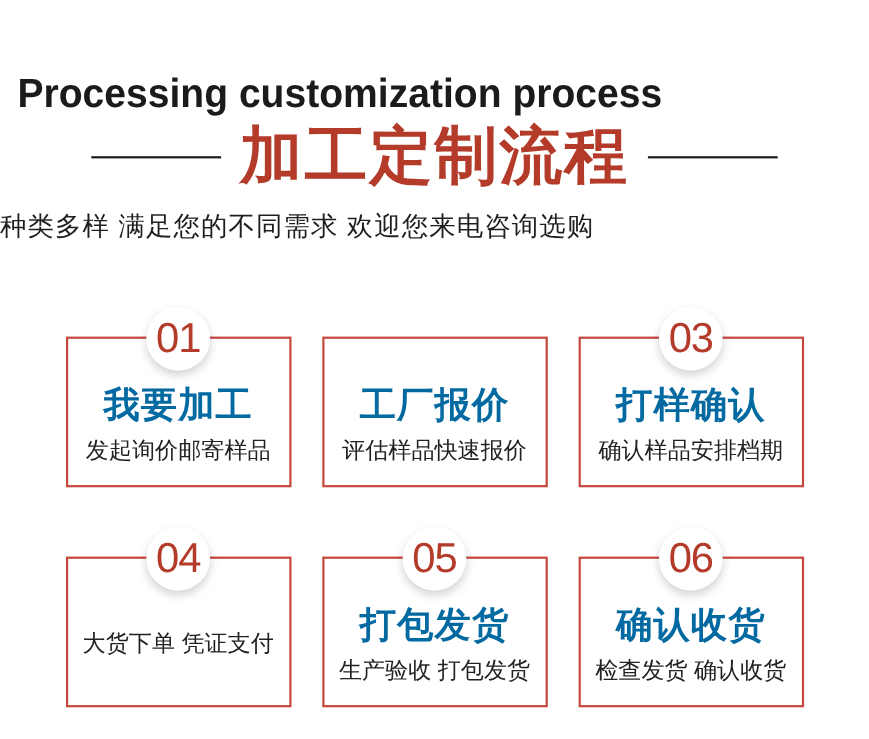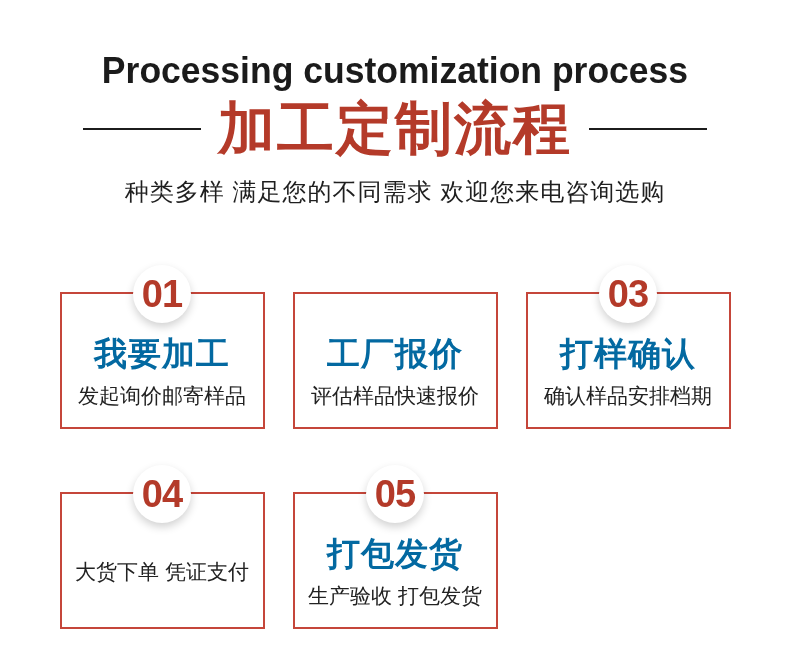--- a/index.html
+++ b/index.html
@@ -11,21 +11,21 @@
     font-family: "Liberation Sans", "DejaVu Sans", sans-serif;
   }
   .page {
     position: relative;
     width: 790px;
     height: 672px;
     background: #ffffff;
   }
 
   
-  .header { padding-top: 52px; text-align: center; }
+  .header { padding-top: 66px; }
   .title-en {
     font-size: 37px;
     font-weight: 700;
     color: #1b1b1b;
     letter-spacing: 0px;
     line-height: 1.0;
     transform: scaleX(0.96);
   }
   .title-zh-row {
     margin-top: 10px;
@@ -87,21 +87,21 @@
     border-radius: 50%;
     background: #ffffff;
     box-shadow: 0 4px 9px rgba(0,0,0,0.18);
     display: flex;
     align-items: center;
     justify-content: center;
     z-index: 2;
   }
   .step-number {
     font-size: 38px;
-    font-weight: 700;
+    font-weight: 400;
     color: #b43a29;
     letter-spacing: -1px;
     line-height: 1;
   }
   .step-title {
     font-size: 33px;
     font-weight: 700;
     color: #0369a1;
     line-height: 1;
     letter-spacing: 1px;
@@ -163,15 +163,22 @@
     </div>
 
     <div class="step-box">
       <div class="step-circle">
         <span class="step-number">05</span>
       </div>
       <div class="step-title">打包发货</div>
       <div class="step-desc">生产验收 打包发货</div>
     </div>
 
+    <div class="step-box">
+      <div class="step-circle">
+        <span class="step-number">06</span>
+      </div>
+      <div class="step-title">确认收货</div>
+      <div class="step-desc">检查发货 确认收货</div>
+    </div>
 
   </div>
 </div>
 
 </body></html>

